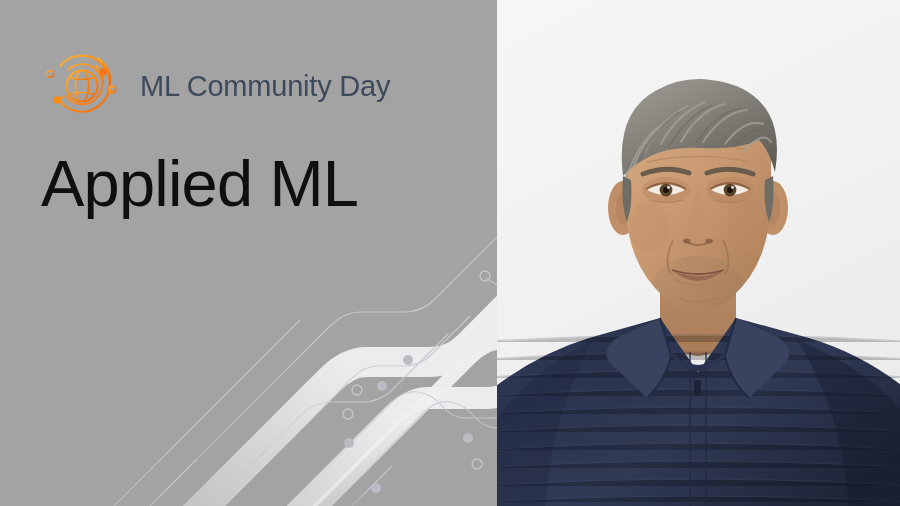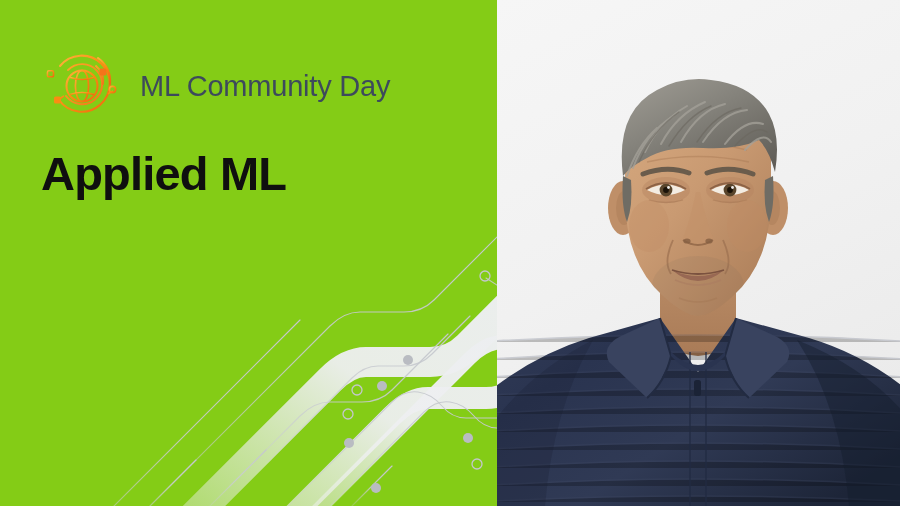--- a/index.html
+++ b/index.html
@@ -16,21 +16,21 @@
     width:900px; height:506px;
     background:#ffffff;
     overflow:hidden;
   }
 
   
   .left-panel {
     position:absolute;
     left:0; top:0;
     width:497px; height:506px;
-    background:#84cc16;
+    background:#a3a3a3;
     overflow:hidden;
   }
 
   
   .circuit-art {
     position:absolute;
     left:0; top:0;
     width:497px; height:506px;
     pointer-events:none;
   }
@@ -50,22 +50,22 @@
     font-weight:400;
     letter-spacing:-0.2px;
     color:#3d4a5c;
     white-space:nowrap;
   }
 
   
   .session-title {
     position:absolute;
     left:41px; top:146px;
-    font-size:47px;
-    font-weight:700;
+    font-size:65px;
+    font-weight:400;
     letter-spacing:-0.8px;
     color:#0f0f0f;
     white-space:nowrap;
     z-index:3;
   }
 
   
   .speaker-photo {
     position:absolute;
     left:497px; top:0;

